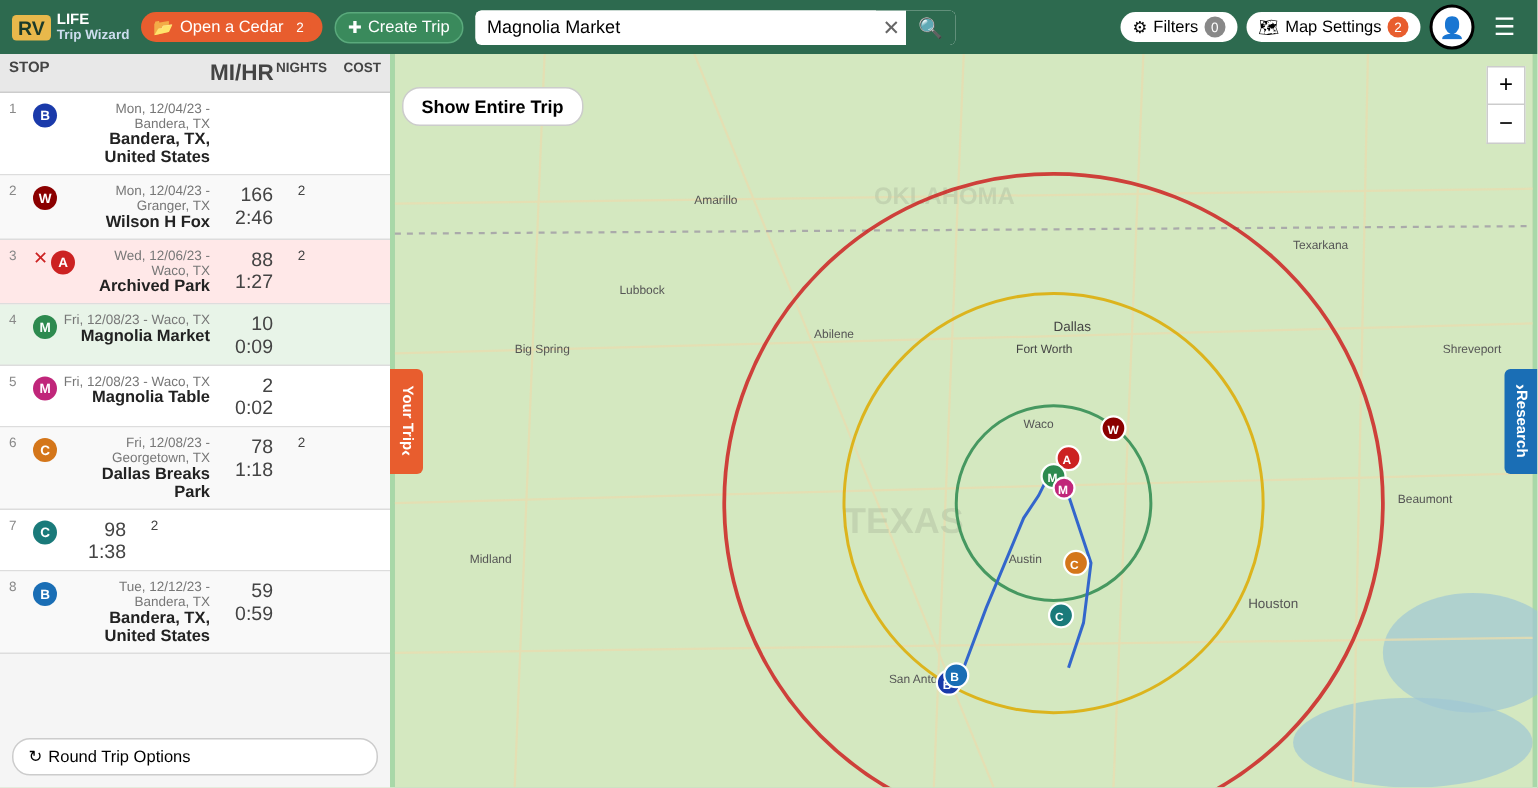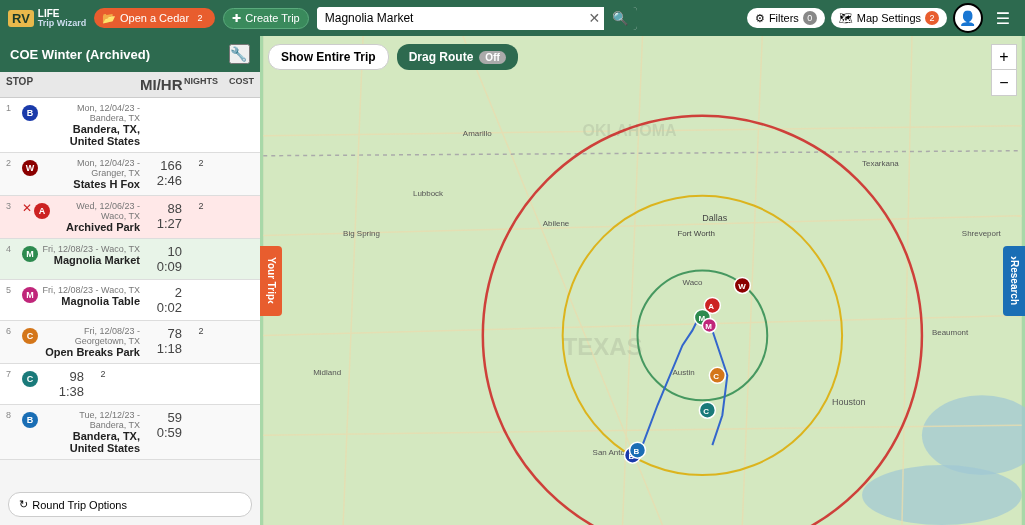--- a/index.html
+++ b/index.html
@@ -61,21 +61,21 @@
     .stop-nights { width: 38px; text-align: center; font-size: 9px; color: #444; }
     .stop-cost { width: 34px; text-align: right; font-size: 9px; color: #444; }
     .del-btn { color: #cc2222; background: none; border: none; cursor: pointer; font-size: 12px; flex-shrink: 0; }
 
     .round-trip-btn { margin: 8px; background: white; border: 1px solid #ccc; border-radius: 12px; padding: 5px 10px; font-size: 11px; cursor: pointer; display: flex; align-items: center; gap: 4px; }
 
     
     .map-area { flex: 1; position: relative; overflow: hidden; background: #a8d8a8; }
 
     
-    .map-controls-top { position: absolute; top: 8px; left: 8px; display: flex; gap: 8px; z-index: 5; }
+    .map-controls-top { position: absolute; top: 22px; left: 8px; display: flex; gap: 8px; z-index: 5; }
     .btn-show-trip { background: white; border: 1px solid #ccc; border-radius: 12px; padding: 5px 12px; font-size: 12px; font-weight: bold; cursor: pointer; }
     .btn-drag-route { background: #2d6a4f; color: white; border: none; border-radius: 12px; padding: 5px 12px; font-size: 12px; font-weight: bold; cursor: pointer; display: flex; align-items: center; gap: 6px; }
     .drag-off { background: #aaa; border-radius: 8px; padding: 1px 6px; font-size: 10px; }
 
     .map-zoom-controls { position: absolute; top: 8px; right: 8px; display: flex; flex-direction: column; z-index: 5; }
     .zoom-btn { background: white; border: 1px solid #ccc; width: 26px; height: 26px; font-size: 16px; display: flex; align-items: center; justify-content: center; cursor: pointer; }
     .your-trip-handle { position: absolute; left: 0; top: 50%; transform: translateY(-50%); z-index: 6; }
     .research-tab { position: absolute; right: 0; top: 50%; transform: translateY(-50%); z-index: 6; }
 
     
@@ -127,24 +127,20 @@
     </div>
     <button class="icon-btn">
       <span style="font-size:16px;">☰</span>
     </button>
   </div>
 </div>
 
 <div class="main">
 
   <div class="sidebar">
-    <div class="sidebar-header">
-      <span class="sidebar-header-title">COE Winter (Archived)</span>
-      <button class="wrench-icon">🔧</button>
-    </div>
     <div class="trip-table-header">
       <span class="col-stop">STOP</span>
       <span class="col-info"></span>
       <span class="col-mihr">MI/HR</span>
       <span class="col-nights">NIGHTS</span>
       <span class="col-cost">COST</span>
     </div>
     <div class="trip-list">
 
       <div class="trip-row">
@@ -157,21 +153,21 @@
         <div class="stop-mihr"></div>
         <div class="stop-nights"></div>
         <div class="stop-cost"></div>
       </div>
 
       <div class="trip-row">
         <span class="stop-num">2</span>
         <div class="stop-icon icon-maroon">W</div>
         <div class="stop-info">
           <div class="stop-date">Mon, 12/04/23 - Granger, TX</div>
-          <div class="stop-name">States H Fox</div>
+          <div class="stop-name">Wilson H Fox</div>
         </div>
         <div class="stop-mihr">166<br>2:46</div>
         <div class="stop-nights">2</div>
         <div class="stop-cost"></div>
       </div>
 
       <div class="trip-row" style="background:#ffe8e8;">
         <span class="stop-num">3</span>
         <div style="display:flex;align-items:flex-start;gap:2px;">
           <button class="del-btn">✕</button>
@@ -208,21 +204,21 @@
         <div class="stop-mihr">2<br>0:02</div>
         <div class="stop-nights"></div>
         <div class="stop-cost"></div>
       </div>
 
       <div class="trip-row">
         <span class="stop-num">6</span>
         <div class="stop-icon icon-orange">C</div>
         <div class="stop-info">
           <div class="stop-date">Fri, 12/08/23 - Georgetown, TX</div>
-          <div class="stop-name">Open Breaks Park</div>
+          <div class="stop-name">Dallas Breaks Park</div>
         </div>
         <div class="stop-mihr">78<br>1:18</div>
         <div class="stop-nights">2</div>
         <div class="stop-cost"></div>
       </div>
 
       <div class="trip-row">
         <span class="stop-num">7</span>
         <div class="stop-icon icon-teal">C</div>
         <div class="stop-mihr">98<br>1:38</div>
@@ -324,24 +320,20 @@
       <text x="441" y="379" font-size="8" fill="white" font-family="Arial" font-weight="bold">C</text>
 
       <circle cx="375" cy="415" r="8" fill="#1a6eb5" stroke="white" stroke-width="1.5"></circle>
       <text x="371" y="419" font-size="8" fill="white" font-family="Arial" font-weight="bold">B</text>
 
     </svg>
 
     
     <div class="map-controls-top">
       <button class="btn-show-trip">Show Entire Trip</button>
-      <button class="btn-drag-route">
-        <span>Drag Route</span>
-        <span class="drag-off">Off</span>
-      </button>
     </div>
 
     
     <div class="your-trip-handle">
       <button style="background:#e85d2e;color:white;border:none;padding:6px 4px;cursor:pointer;writing-mode:vertical-rl;text-orientation:mixed;border-radius:0 4px 4px 0;height:70px;font-size:10px;font-weight:bold;display:flex;align-items:center;justify-content:center;">
         <span>Your Trip</span>
         <span style="font-size:12px;">‹</span>
       </button>
     </div>
 

